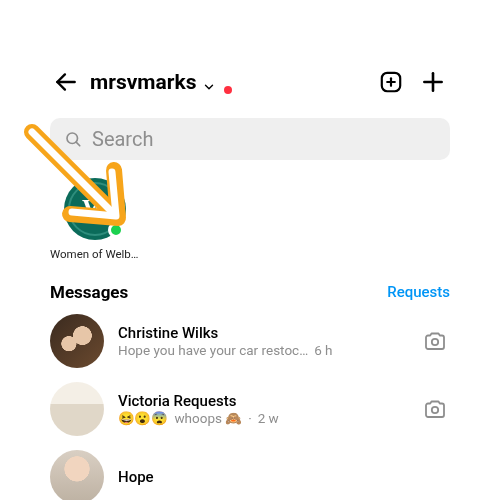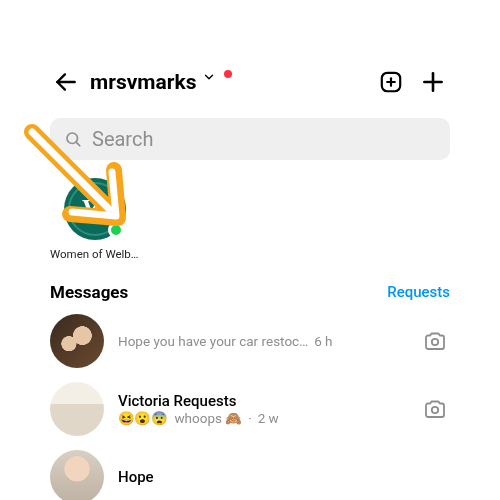--- a/index.html
+++ b/index.html
@@ -2,21 +2,21 @@
 <html><head>
 <meta charset="utf-8">
 <style>
   * { box-sizing: border-box; margin: 0; padding: 0; font-family: -apple-system, BlinkMacSystemFont, "Segoe UI", Roboto, Helvetica, Arial, sans-serif; }
   html, body { width: 500px; height: 500px; background: #fff; overflow: hidden; }
   .app { width: 500px; height: 500px; padding: 60px 50px 0 50px; position: relative; }
 
   
   .header { display: flex; align-items: center; gap: 8px; height: 44px; }
   .back-btn { width: 32px; height: 32px; display:flex; align-items:center; justify-content:center; cursor:pointer; }
-  .title-wrap { display:flex; align-items:flex-start; gap:6px; flex:0 0 auto; }
+  .title-wrap { display:flex; align-items:flex-end; gap:6px; flex:0 0 auto; }
   .title { font-size: 21px; font-weight: 700; color:#000; }
   .chev { display:inline-flex; }
   .dot-unread { width:8px; height:8px; border-radius:50%; background:#ff3040; display:inline-block; margin-left:2px; }
   .header-spacer { flex:1; }
   .hbtn { width:34px; height:34px; display:flex; align-items:center; justify-content:center; cursor:pointer; }
 
   
   .search { margin-top:14px; background:#efefef; border-radius:10px; height:42px; display:flex; align-items:center; padding:0 14px; gap:10px; }
   .search input { border:none; background:transparent; outline:none; font-size:20px; color:#555; flex:1; }
   .search input::placeholder { color:#8e8e8e; }
@@ -118,20 +118,21 @@
   <div class="section-head">
     <div class="h">Messages</div>
     <div class="req">Requests</div>
   </div>
 
   <div class="msg-list">
 
     <div class="msg">
       <div class="avatar-md av2"></div>
       <div class="msg-body">
+        <div class="msg-name">Christine Wilks</div>
         <div class="msg-sub">
           <span class="txt">Hope you have your car restoc…</span>
           <span>6 h</span>
         </div>
       </div>
       <div class="cam">
         <svg width="24" height="24" viewBox="0 0 24 24" fill="none" stroke="#8e8e8e" stroke-width="1.8" stroke-linecap="round" stroke-linejoin="round">
             <path d="M3 8.5a2 2 0 0 1 2-2h2.2l1.3-2h7l1.3 2H19a2 2 0 0 1 2 2V18a2 2 0 0 1-2 2H5a2 2 0 0 1-2-2V8.5z"></path>
             <circle cx="12" cy="13" r="3.2"></circle>
           </svg>

